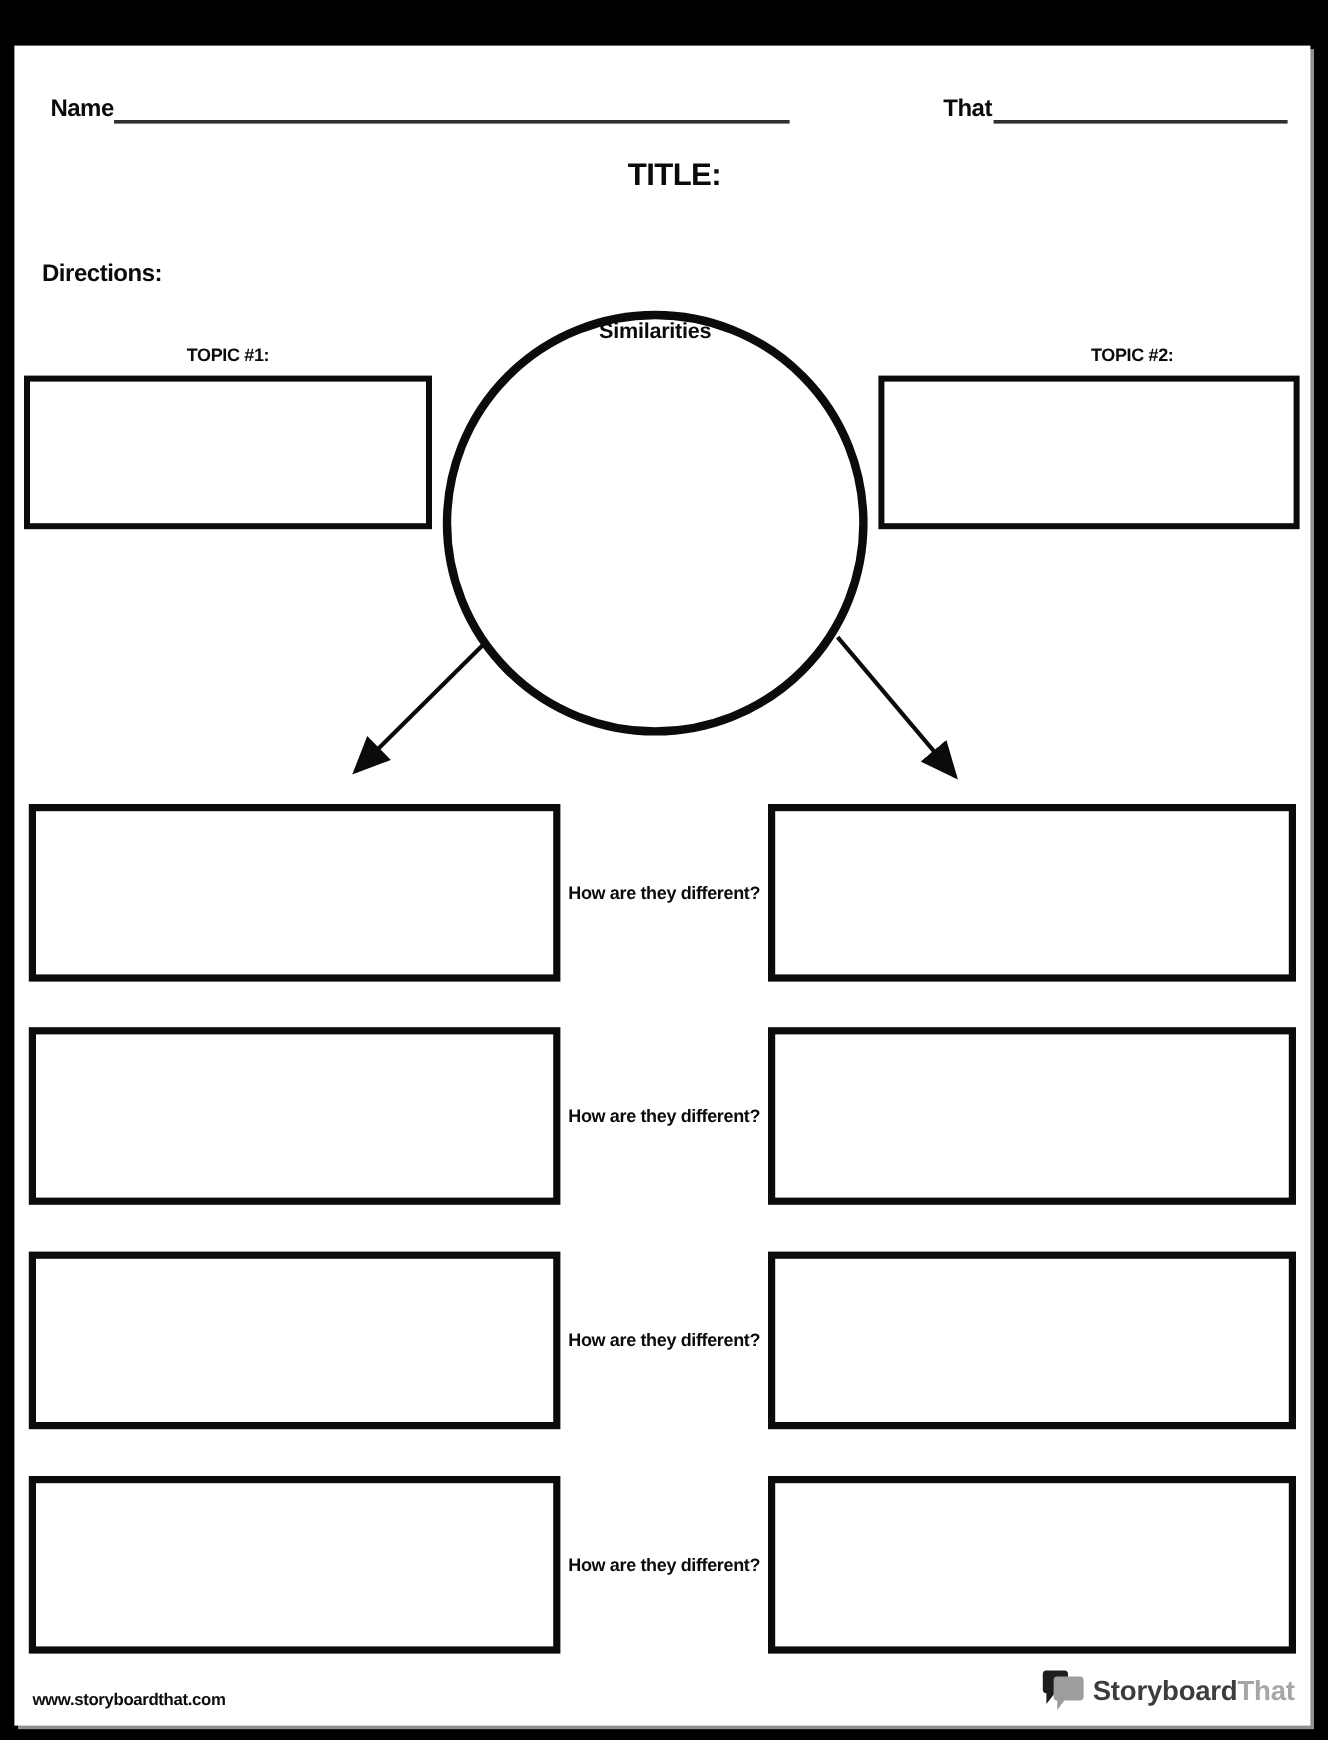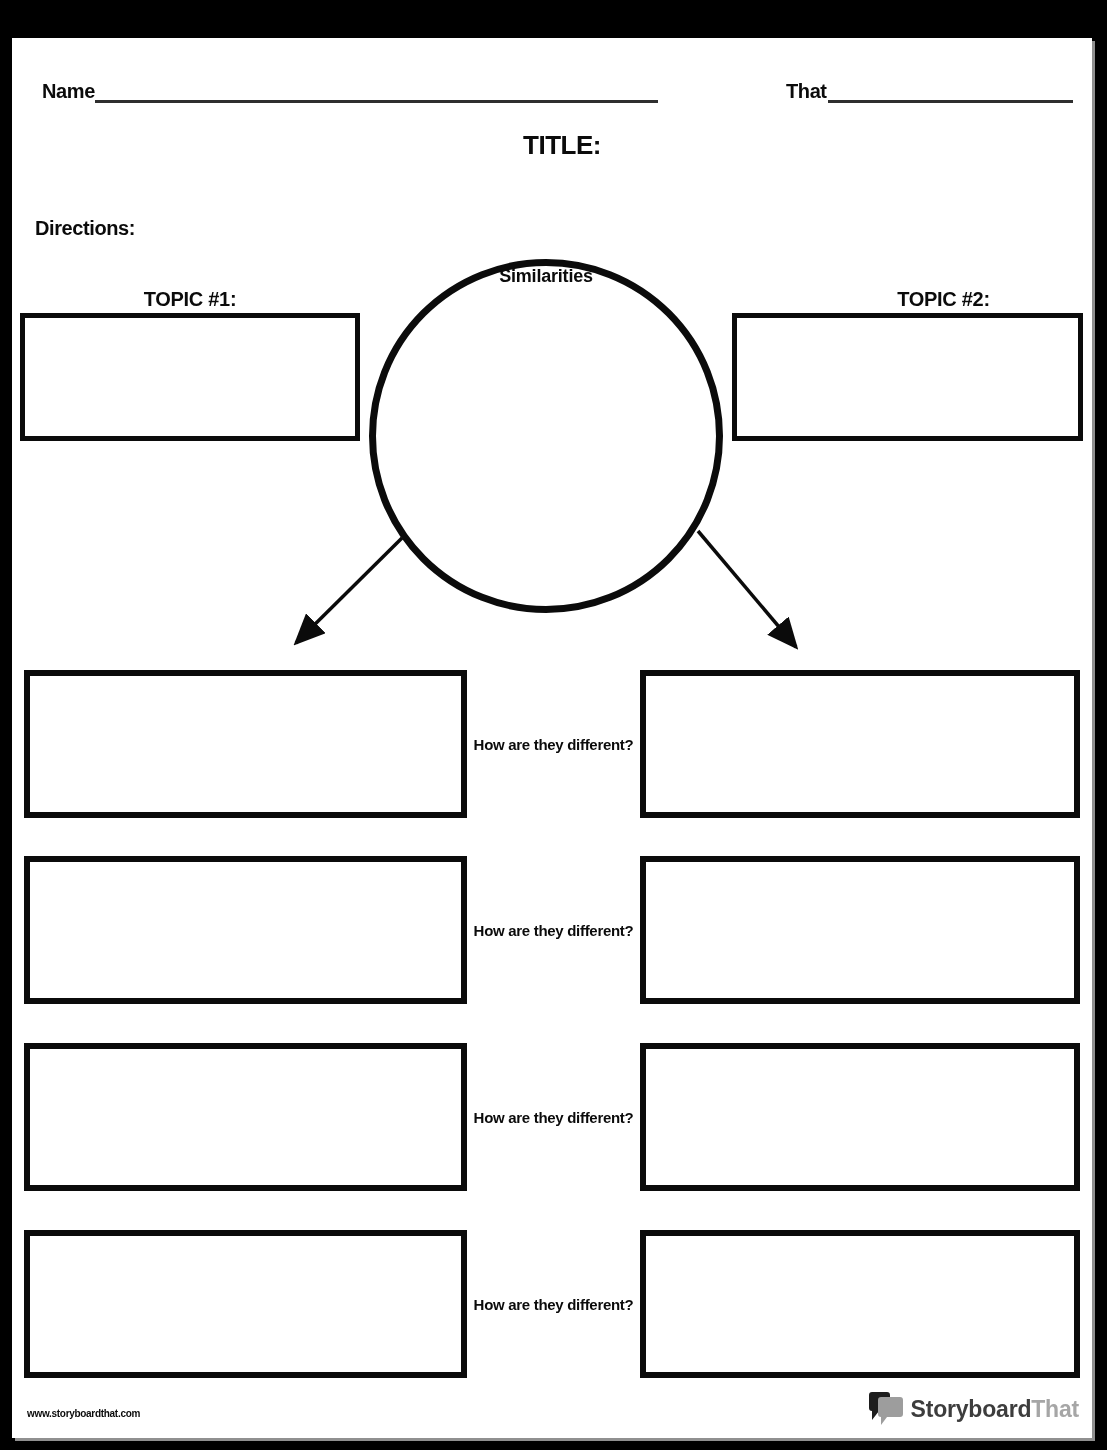--- a/index.html
+++ b/index.html
@@ -33,21 +33,21 @@
   .name-line{left:83px;top:62px;width:563px;}
   .date-line{left:816px;top:62px;width:245px;}
   .title{
     position:absolute;left:0;top:92px;width:1100px;
     text-align:center;font-weight:bold;font-size:26px;
     letter-spacing:-0.5px;
   }
   .directions-lbl{left:23px;top:179px;}
   .topic-label{
     position:absolute;top:250px;
-    text-align:center;font-weight:bold;font-size:20px;
+    text-align:center;font-weight:bold;font-size:15px;
     letter-spacing:-0.3px;
   }
   .topic-label.t1{left:8px;width:340px;}
   .topic-label.t2{left:756px;width:351px;}
   .topic-box{
     position:absolute;top:275px;height:128px;
     border:5px solid #0b0b0b;background:#fff;
     box-sizing:border-box;
   }
   .topic-box.t1box{left:8px;width:340px;}
@@ -69,21 +69,21 @@
   .dbox.left{left:12px;width:443px;}
   .dbox.right{left:628px;width:440px;}
   .dlabel{
     position:absolute;left:455px;width:173px;height:148px;
     display:flex;align-items:center;justify-content:center;
     font-weight:bold;font-size:15px;letter-spacing:-0.3px;
     text-align:center;white-space:nowrap;
   }
   .url{
     position:absolute;left:15px;top:1370px;
-    font-weight:bold;font-size:10px;letter-spacing:-0.3px;
+    font-weight:bold;font-size:14px;letter-spacing:-0.3px;
   }
   .logo{
     position:absolute;right:13px;top:1352px;
     display:flex;align-items:center;gap:7px;
   }
   .logo-text{font-size:23px;font-weight:600;letter-spacing:-0.2px;text-align:right;}
   .logo-text .dark{color:#3d3d3d;}
   .logo-text .lite{color:#a6a6a6;}
 </style>
 </head>

